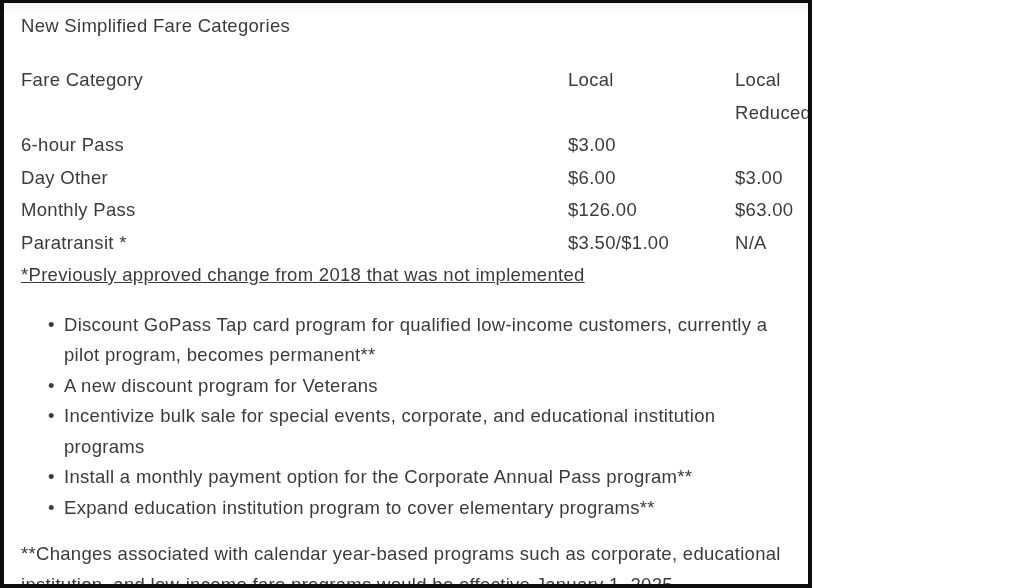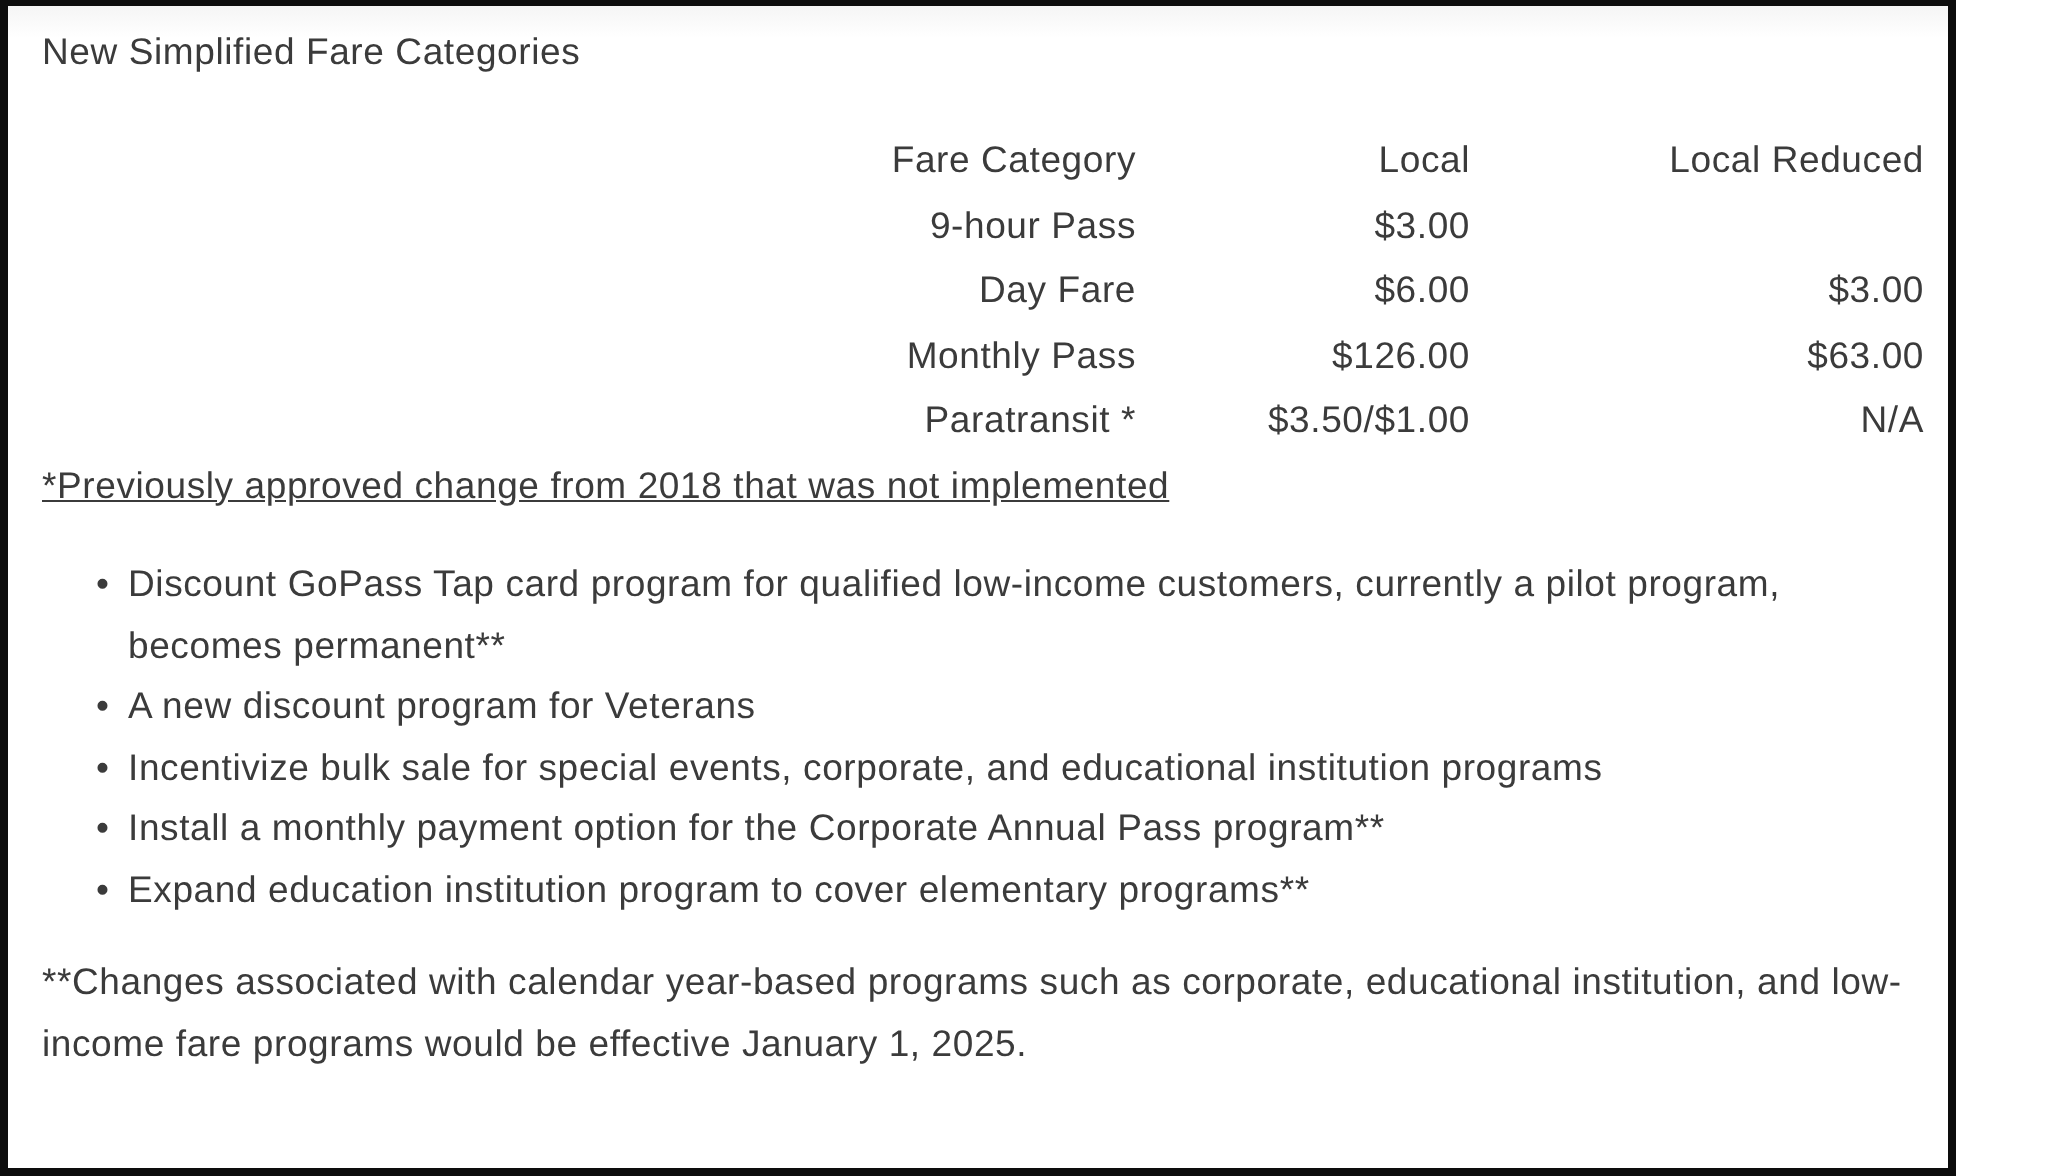--- a/index.html
+++ b/index.html
@@ -1,18 +1,18 @@
 <!DOCTYPE html>
 <html><head>
 <meta charset="utf-8">
 <style>
   html, body { margin: 0; padding: 0; background: #ffffff; }
   .frame {
     position: relative;
-    width: 978px;
+    width: 812px;
     height: 588px;
     box-sizing: border-box;
     border: 4px solid #0d0d0d;
     border-top-width: 3px;
     background: linear-gradient(#f5f5f5, #ffffff 16px);
     font-family: "Liberation Sans", sans-serif;
     color: #3b3b3b;
     font-size: 18.5px;
     letter-spacing: 0.3px;
     padding: 10px 12px 0 17px;
@@ -20,21 +20,20 @@
   }
   .title {
     line-height: 22px;
     margin-top: 2px;
   }
   .fare-table { margin-top: 27px; }
   .trow {
     display: grid;
     grid-template-columns: 547px 167px auto;
     line-height: 32.5px;
-    text-align: right;
   }
   .footnote { line-height: 32.5px; text-decoration: underline; }
   .para { margin-top: 17px; line-height: 32px; }
   ul.changes {
     margin: 18px 0 0 0;
     padding: 0 0 0 43px;
     list-style: none;
   }
   ul.changes li {
     position: relative;
@@ -60,26 +59,26 @@
   <div class="title">New Simplified Fare Categories</div>
 
   <div class="fare-table">
     <div class="trow">
       <span>Fare Category</span>
       <span>Local</span>
       <span>Local Reduced</span>
     </div>
     <div id="rows">
   <div class="trow">
-    <span class="c1">9-hour Pass</span>
+    <span class="c1">6-hour Pass</span>
     <span class="c2">$3.00</span>
   </div>
 
   <div class="trow">
-    <span class="c1">Day Fare</span>
+    <span class="c1">Day Other</span>
     <span class="c2">$6.00</span>
     <span class="c3">$3.00</span>
   </div>
 
   <div class="trow">
     <span class="c1">Monthly Pass</span>
     <span class="c2">$126.00</span>
     <span class="c3">$63.00</span>
   </div>
 

